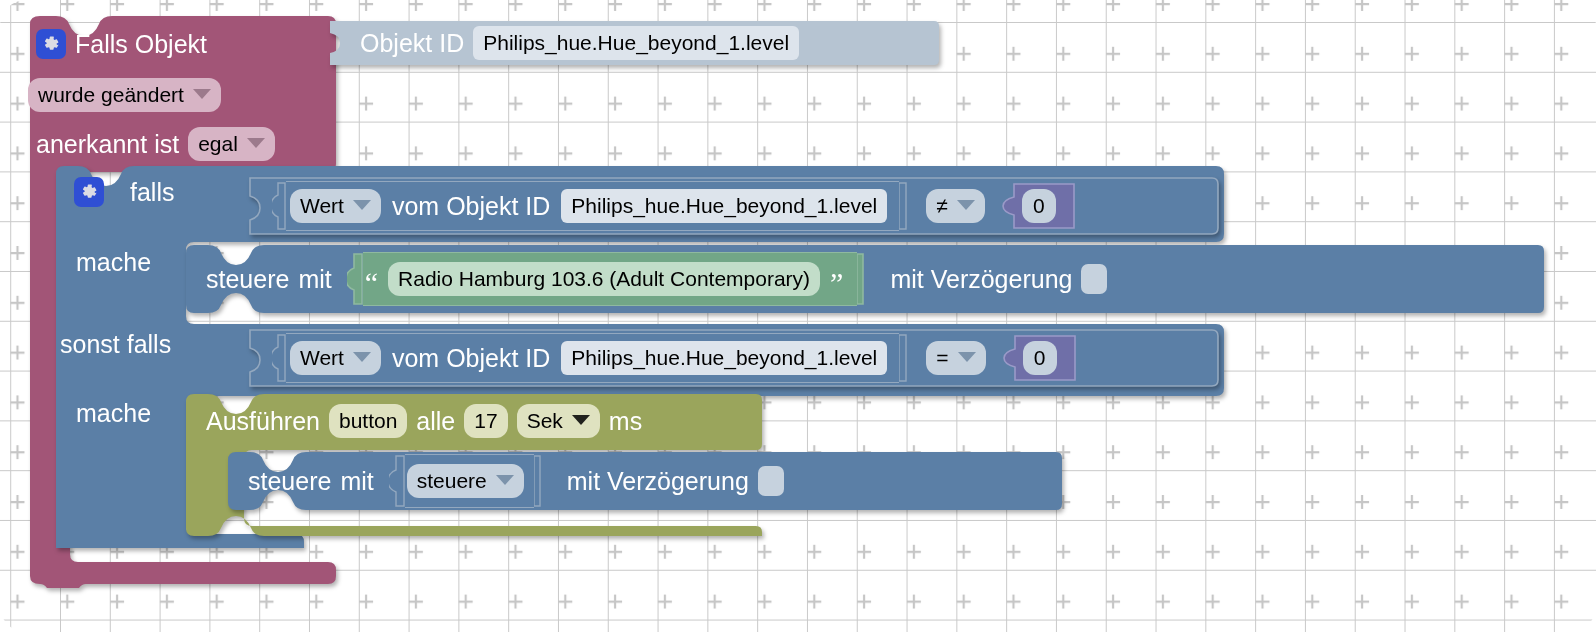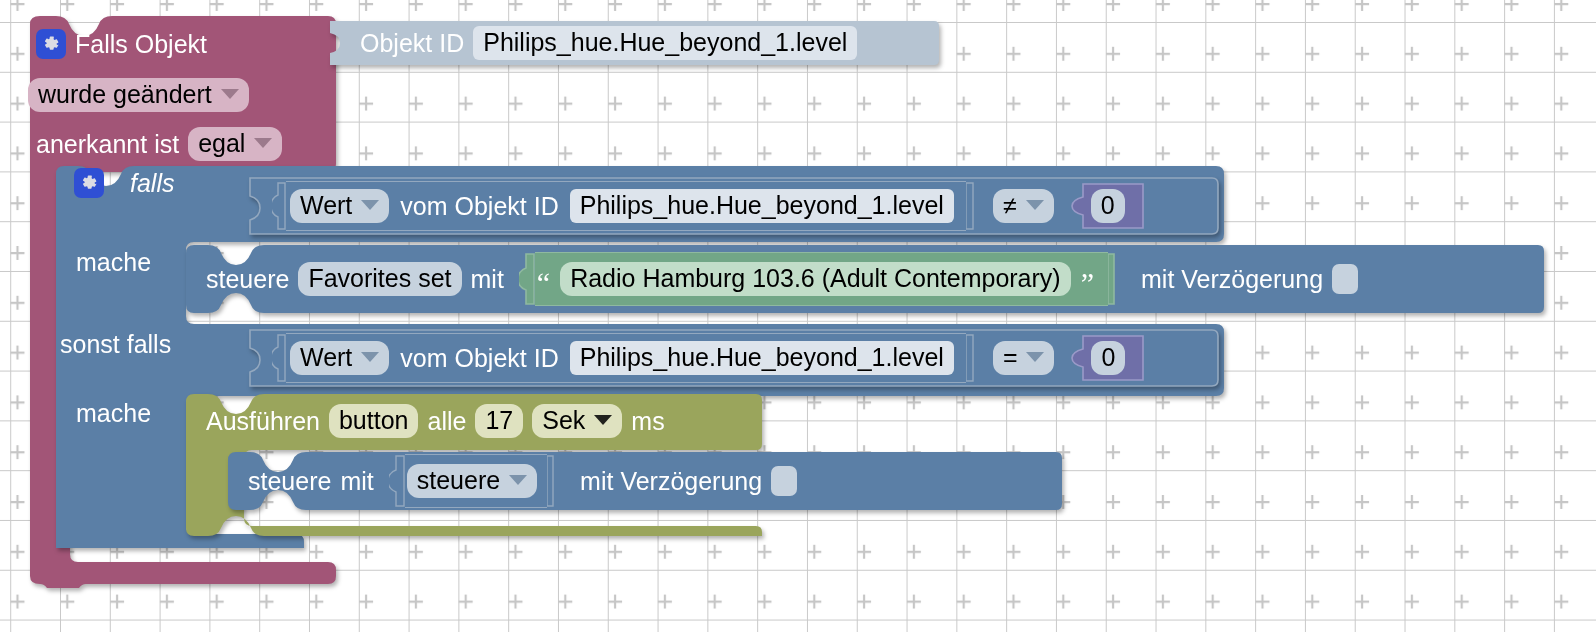--- a/index.html
+++ b/index.html
@@ -16,20 +16,21 @@
     position: relative;
     width: 1596px;
     height: 632px;
     overflow: hidden;
     background-color: #ffffff;
     background-image:
       linear-gradient(to right, #c9c9c9 1px, transparent 1px),
       linear-gradient(to bottom, #c9c9c9 1px, transparent 1px);
     background-size: 49.8px 49.8px, 49.8px 49.8px;
     background-position: 60px 22px, 60px 22px;
+    border-radius: 26px;
   }
   
   #grid {
     position: absolute;
     inset: 0;
     pointer-events: none;
   }
 
   
   .blk {
@@ -49,21 +50,21 @@
 
   
   .field {
     display: inline-flex;
     align-items: center;
     justify-content: center;
     background: #c6d2de;
     color: #000000;
     border-radius: 12px;
     padding: 2px 10px 4px 10px;
-    font-size: 25px;
+    font-size: 21px;
     height: 34px;
     box-sizing: border-box;
   }
   .field.pink { background: #d7b4c5; }
   .field.green { background: #c2ddc9; text-align: center; }
   .field.olive { background: #dfe2c0; }
   .field.editable { background: #dde4ec; border-radius: 6px; }
 
   .caret {
     display: inline-block;
@@ -207,21 +208,21 @@
                L130 150 Q130 158 138 158
                L1160 158 Q1168 158 1168 166
                L1168 222 Q1168 230 1160 230
                L138 230 Q130 230 130 238
                L130 360 Q130 368 138 368
                L240 368 Q248 368 248 376
                L248 382 L0 382 Z" fill="#5b7fa6"></path>
     </svg>
   </div>
 
-  <div class="blk" style="left:74px; top:167px; height:32px;font-style:italic;">
+  <div class="blk" style="left:74px; top:176px; height:32px;">
     <div class="row">
       <span class="gear">
         <svg width="20" height="20" viewBox="0 0 24 24" fill="#dcdce4">
           <path d="M12 8.2a3.8 3.8 0 1 0 0 7.6 3.8 3.8 0 0 0 0-7.6zm0 5.6a1.8 1.8 0 1 1 0-3.6 1.8 1.8 0 0 1 0 3.6z"></path>
           <path d="M20.5 13.6l-1.7-1a7.3 7.3 0 0 0 0-1.2l1.7-1a.7.7 0 0 0 .25-.92l-1.6-2.77a.7.7 0 0 0-.9-.3l-1.85.76a7.2 7.2 0 0 0-1.05-.6l-.27-1.97A.7.7 0 0 0 14.4 3h-3.2a.7.7 0 0 0-.69.6l-.27 1.97c-.37.17-.72.37-1.05.6l-1.85-.76a.7.7 0 0 0-.9.3L4.84 8.48a.7.7 0 0 0 .25.92l1.7 1a7.3 7.3 0 0 0 0 1.2l-1.7 1a.7.7 0 0 0-.25.92l1.6 2.77c.17.3.54.42.9.3l1.85-.76c.33.23.68.43 1.05.6l.27 1.97c.05.35.34.6.69.6h3.2c.35 0 .64-.25.69-.6l.27-1.97c.37-.17.72-.37 1.05-.6l1.85.76c.36.12.73 0 .9-.3l1.6-2.77a.7.7 0 0 0-.25-.92z"></path>
         </svg>
       </span>
       <span class="lbl" style="margin-left:17px;">falls</span>
     </div>
   </div>
@@ -270,21 +271,20 @@
     <svg width="1360" height="72" viewBox="0 0 1360 72" style="position:absolute;left:0;top:0;">
       <path d="M0 10 Q0 2 8 2
                L22 2 Q32 2 35 10 Q40 22 50 22 Q60 22 65 10 Q68 2 78 2
                L1352 2 Q1358 2 1358 8
                L1358 64 Q1358 70 1352 70
                L78 70 Q68 70 65 62 Q60 50 50 50 Q40 50 35 62 Q32 70 22 70
                L8 70 Q0 70 0 62 Z" fill="#5b7fa6"></path>
     </svg>
     <div class="row" style="position:relative; padding-left:20px; height:72px;">
       <span class="lbl">steuere</span>
-      <span class="field">Favorites set</span>
       <span class="lbl">mit</span>
 
       <span style="position:relative; display:inline-flex; align-items:center; height:52px; margin-left:6px;">
         <svg width="16" height="52" style="flex:none;">
           <path d="M15 1 L15 51 L7 51 L7 37 Q-1 34 -1 26 Q-1 18 7 15 L7 1 Z" fill="#72a687" stroke="#8fb9a0" stroke-width="1.6"></path>
         </svg>
         <span class="row" style="gap:10px; background:#72a687; border-top:1.6px solid #8fb9a0; border-bottom:1.6px solid #8fb9a0; padding:0 14px 0 2px; height:52px;">
           <span class="q">“</span>
           <span class="field green">Radio Hamburg 103.6 (Adult Contemporary)</span>
           <span class="q">”</span>

